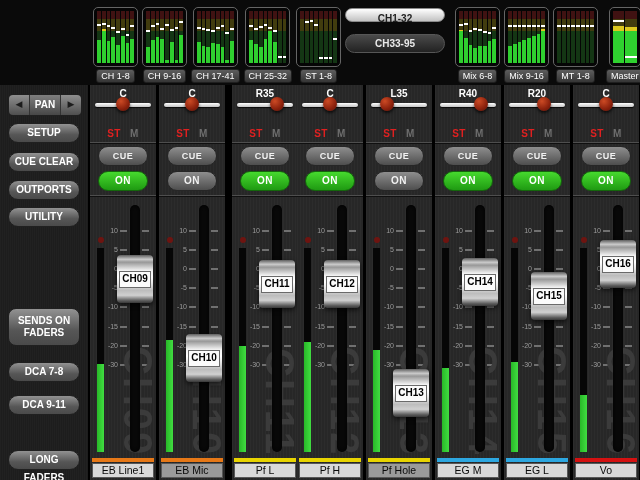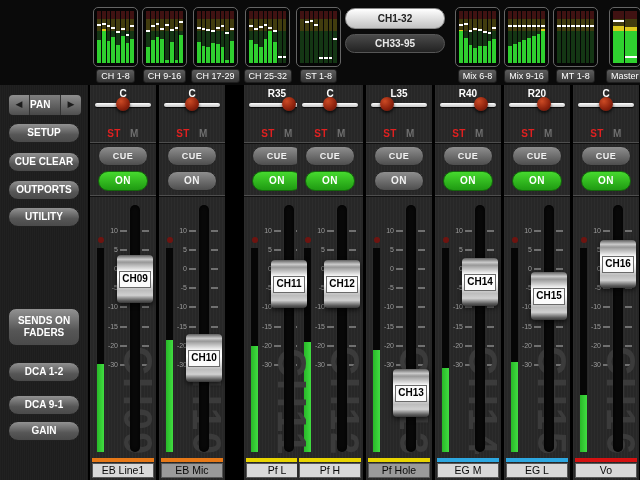--- a/index.html
+++ b/index.html
@@ -22,32 +22,32 @@
   .mgroup.wide .mblock{width:32px;}
   .mcols{display:flex;gap:1px;height:100%;}
   .mcol{flex:1;position:relative;background:linear-gradient(180deg,#401212 0%,#401212 16%,#413c0e 16%,#413c0e 38%,#143614 38%,#143614 100%);}
   .mfill{position:absolute;left:0;right:0;bottom:0;background:#2fd02f;}
   .mfill.yellow{background:#dcc81e;}
   .mpeak{position:absolute;left:0;right:0;height:2px;background:#fff;}
   .mtab{margin-top:2px;background:linear-gradient(#5d5d5d,#353535);border:1px solid #1f1f1f;border-radius:3px;
         padding:1px 4px;font-size:9px;color:#fff;white-space:nowrap;}
   .bank{position:absolute;left:345px;width:100px;border-radius:10px;text-align:center;font-weight:bold;
         font-size:10px;box-sizing:border-box;cursor:pointer;}
-  .bank.sel{top:8px;height:21px;background:linear-gradient(#ffffff,#c2c2c2);color:#222;border:1px solid #8a8a8a;line-height:19px;}
+  .bank.sel{top:8px;height:14px;background:linear-gradient(#ffffff,#c2c2c2);color:#222;border:1px solid #8a8a8a;line-height:19px;}
   .bank.unsel{top:34px;height:19px;background:linear-gradient(#4a4a4a,#222);color:#e9e9e9;border:1px solid #565656;line-height:17px;}
   
   .sidebar{position:absolute;left:0;top:85px;width:88px;height:395px;
            background:#1d1d1d repeating-linear-gradient(90deg,rgba(255,255,255,.02) 0 1px,transparent 1px 2px);}
   .pan-sel{position:absolute;top:9px;left:8px;width:72px;height:20px;display:flex;border-radius:5px;
            overflow:hidden;border:1px solid #202020;}
   .pan-arrow{width:20px;background:linear-gradient(#8f8f8f,#4f4f4f);color:#1c1c1c;font-size:9px;
              line-height:19px;text-align:center;border-right:1px solid #333;cursor:pointer;}
   .pan-arrow.right{border-right:none;border-left:1px solid #333;}
   .pan-mid{flex:1;background:linear-gradient(#7e7e7e,#474747);color:#fff;font-size:10px;font-weight:bold;
-           line-height:19px;}
+           line-height:19px;text-align:center;}
   .side-btn{position:absolute;left:8px;width:72px;height:20px;background:linear-gradient(#929292,#565656 60%,#4a4a4a);
             border:1px solid #202020;border-radius:10px;color:#fff;font-weight:bold;font-size:10px;
             text-align:center;line-height:18px;box-sizing:border-box;cursor:pointer;}
   .side-btn.tall{height:38px;border-radius:8px;display:flex;align-items:center;justify-content:center;line-height:1.25;}
   
   .strips{position:absolute;left:88px;top:85px;width:552px;height:395px;}
   .strip{position:absolute;top:0;width:66px;height:395px;overflow:hidden;
          background:#272727 repeating-linear-gradient(90deg,rgba(255,255,255,.025) 0 1px,transparent 1px 3px);}
   .strip > div{position:absolute;}
   .pan-value{top:3px;left:0;right:0;text-align:center;font-size:10px;font-weight:bold;color:#fff;}
@@ -202,21 +202,21 @@
               <div class="mcol">
                 <div class="mfill" style="height: 5%;"></div>
                 <div class="mpeak" style="bottom: 56%;"></div>
               </div>
               <div class="mcol">
                 <div class="mfill" style="height: 42%;"></div>
                 <div class="mpeak" style="bottom: 64%;"></div>
               </div>
             </div>
     </div>
-    <div class="mtab"><span>CH 17-29</span></div>
+    <div class="mtab"><span>CH 17-41</span></div>
   </div>
         <div class="mgroup">
     <div class="mblock">
       <div class="mcols">
               <div class="mcol">
                 <div class="mfill" style="height: 44%;"></div>
                 <div class="mpeak" style="bottom: 70%;"></div>
               </div>
               <div class="mcol">
                 <div class="mfill" style="height: 36%;"></div>
@@ -418,23 +418,23 @@
       <div class="pan-mid">PAN</div>
       <div class="pan-arrow right">▶</div>
     </div>
     <div class="side-btn" style="top:38px">SETUP</div>
     <div class="side-btn" style="top:95px">OUTPORTS</div>
     <div class="side-btn" style="top:67px">CUE CLEAR</div>
     <div class="side-btn" style="top:122px">UTILITY</div>
     <div class="side-btn tall" style="top:223px">
       <span style="white-space:normal;width:60px;">SENDS ON FADERS</span>
     </div>
-    <div class="side-btn" style="top:277px">DCA 1-2</div>
-    <div class="side-btn" style="top:310px">DCA 9-1</div>
-    <div class="side-btn" style="top:336px">GAIN</div>
+    <div class="side-btn" style="top:277px">DCA 7-8</div>
+    <div class="side-btn" style="top:310px">DCA 9-11</div>
+    <div class="side-btn" style="top:365px">LONG FADERS</div>
   </div>
 
   <div class="strips">
       <div class="strip" style="left: 2px;">
     <div class="pan-value">C</div>
     <div class="pan-slider">
       <div class="pan-track"></div>
       <div class="pan-knob" style="left: 26px;"></div>
     </div>
     <div class="stm">
@@ -522,21 +522,21 @@
         <div class="scale-label" style="top: 238.018px;">-15</div>
         <div class="tick" style="left: 30px; top: 241.018px;"></div>
         <div class="tick" style="left: 52px; top: 241.018px;"></div>
         <div class="scale-label" style="top: 257.037px;">-20</div>
         <div class="tick" style="left: 30px; top: 260.037px;"></div>
         <div class="tick" style="left: 52px; top: 260.037px;"></div>
         <div class="scale-label" style="top: 276.056px;">-30</div>
         <div class="tick" style="left: 30px; top: 279.056px;"></div>
         <div class="tick" style="left: 52px; top: 279.056px;"></div>
       </div>
-      <div class="strip" style="left: 156px;">
+      <div class="strip" style="left: 144px;">
     <div class="pan-value">R35</div>
     <div class="pan-slider">
       <div class="pan-track"></div>
       <div class="pan-knob" style="left: 37.76px;"></div>
     </div>
     <div class="stm">
       <span class="st-ind">ST</span><span class="m-ind">M</span>
     </div>
     <div class="divider d1"></div>
     <div class="cue-btn">CUE</div>

